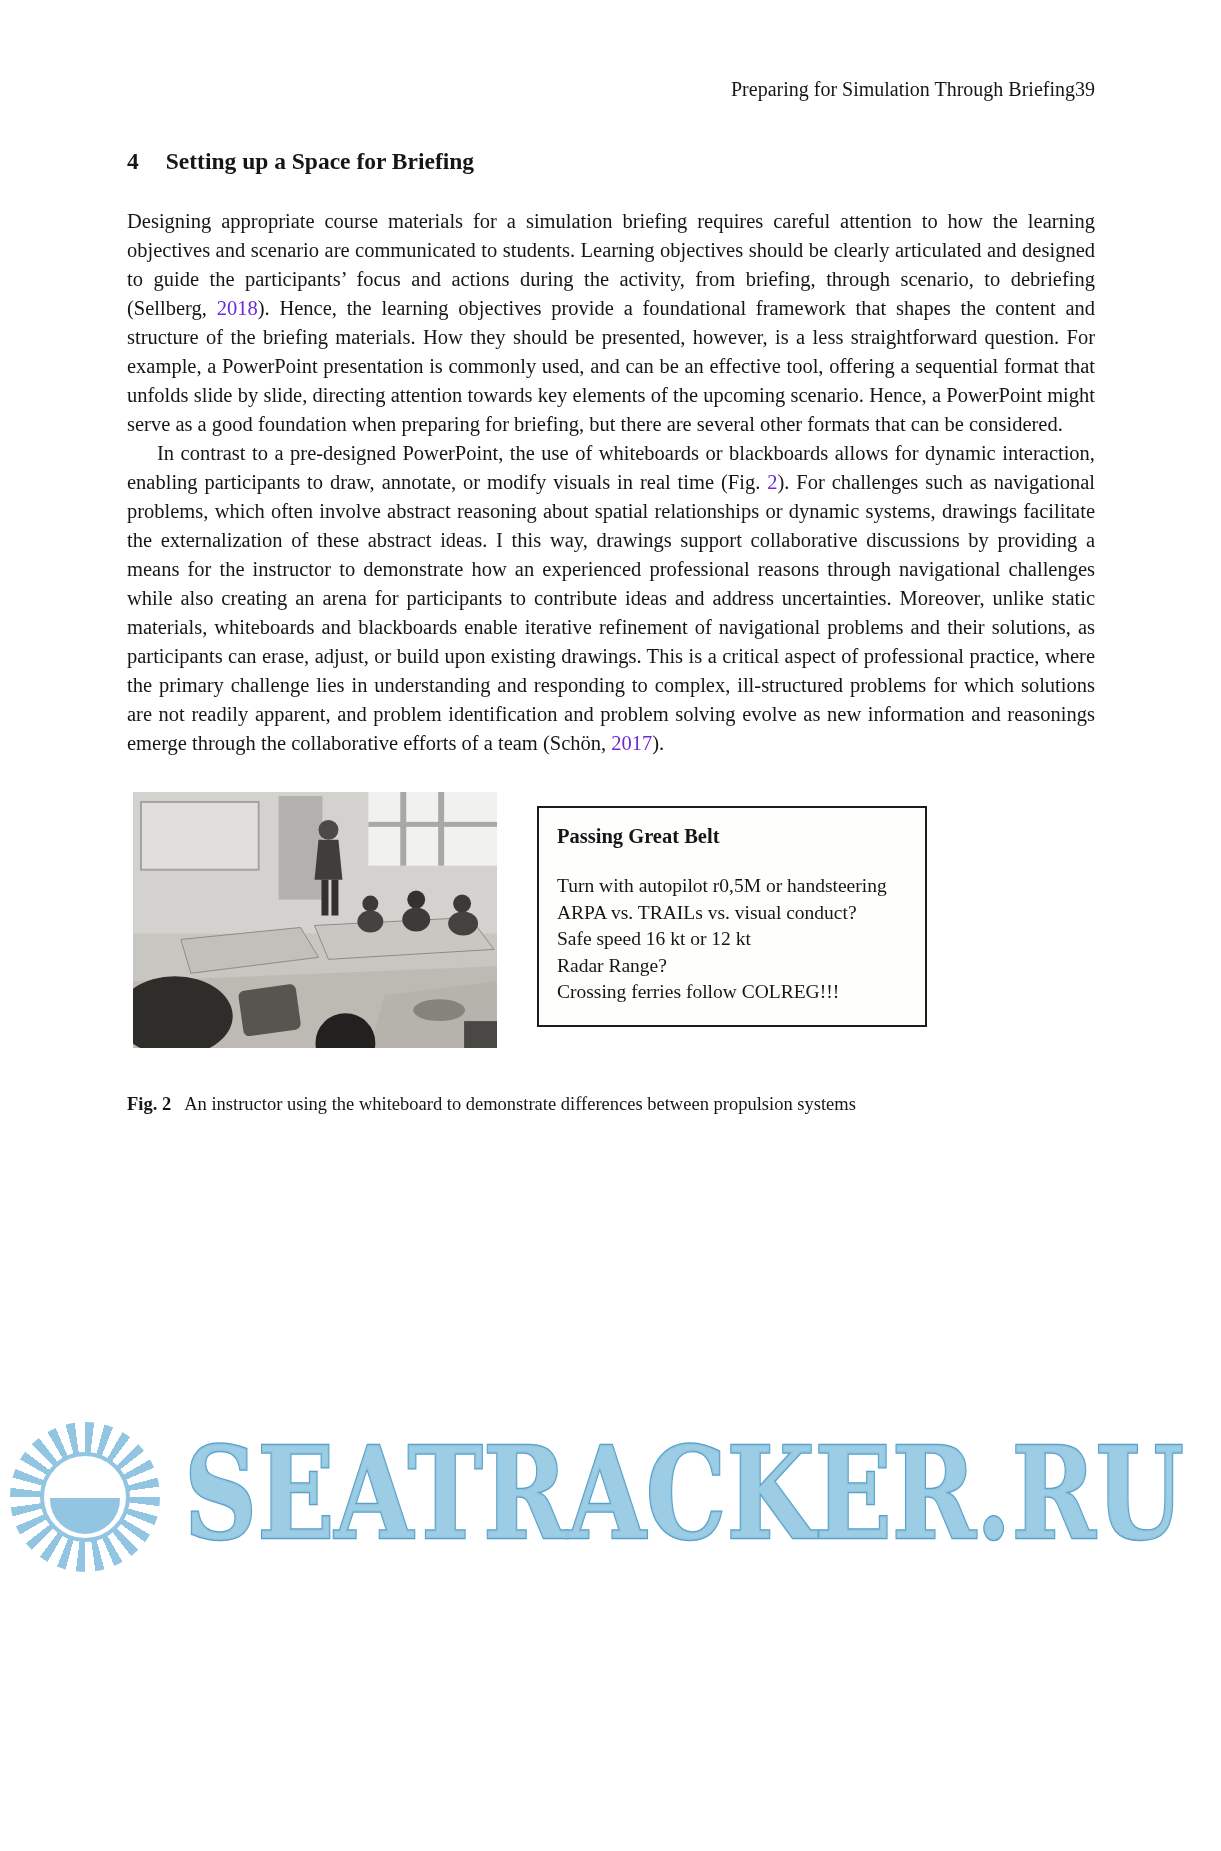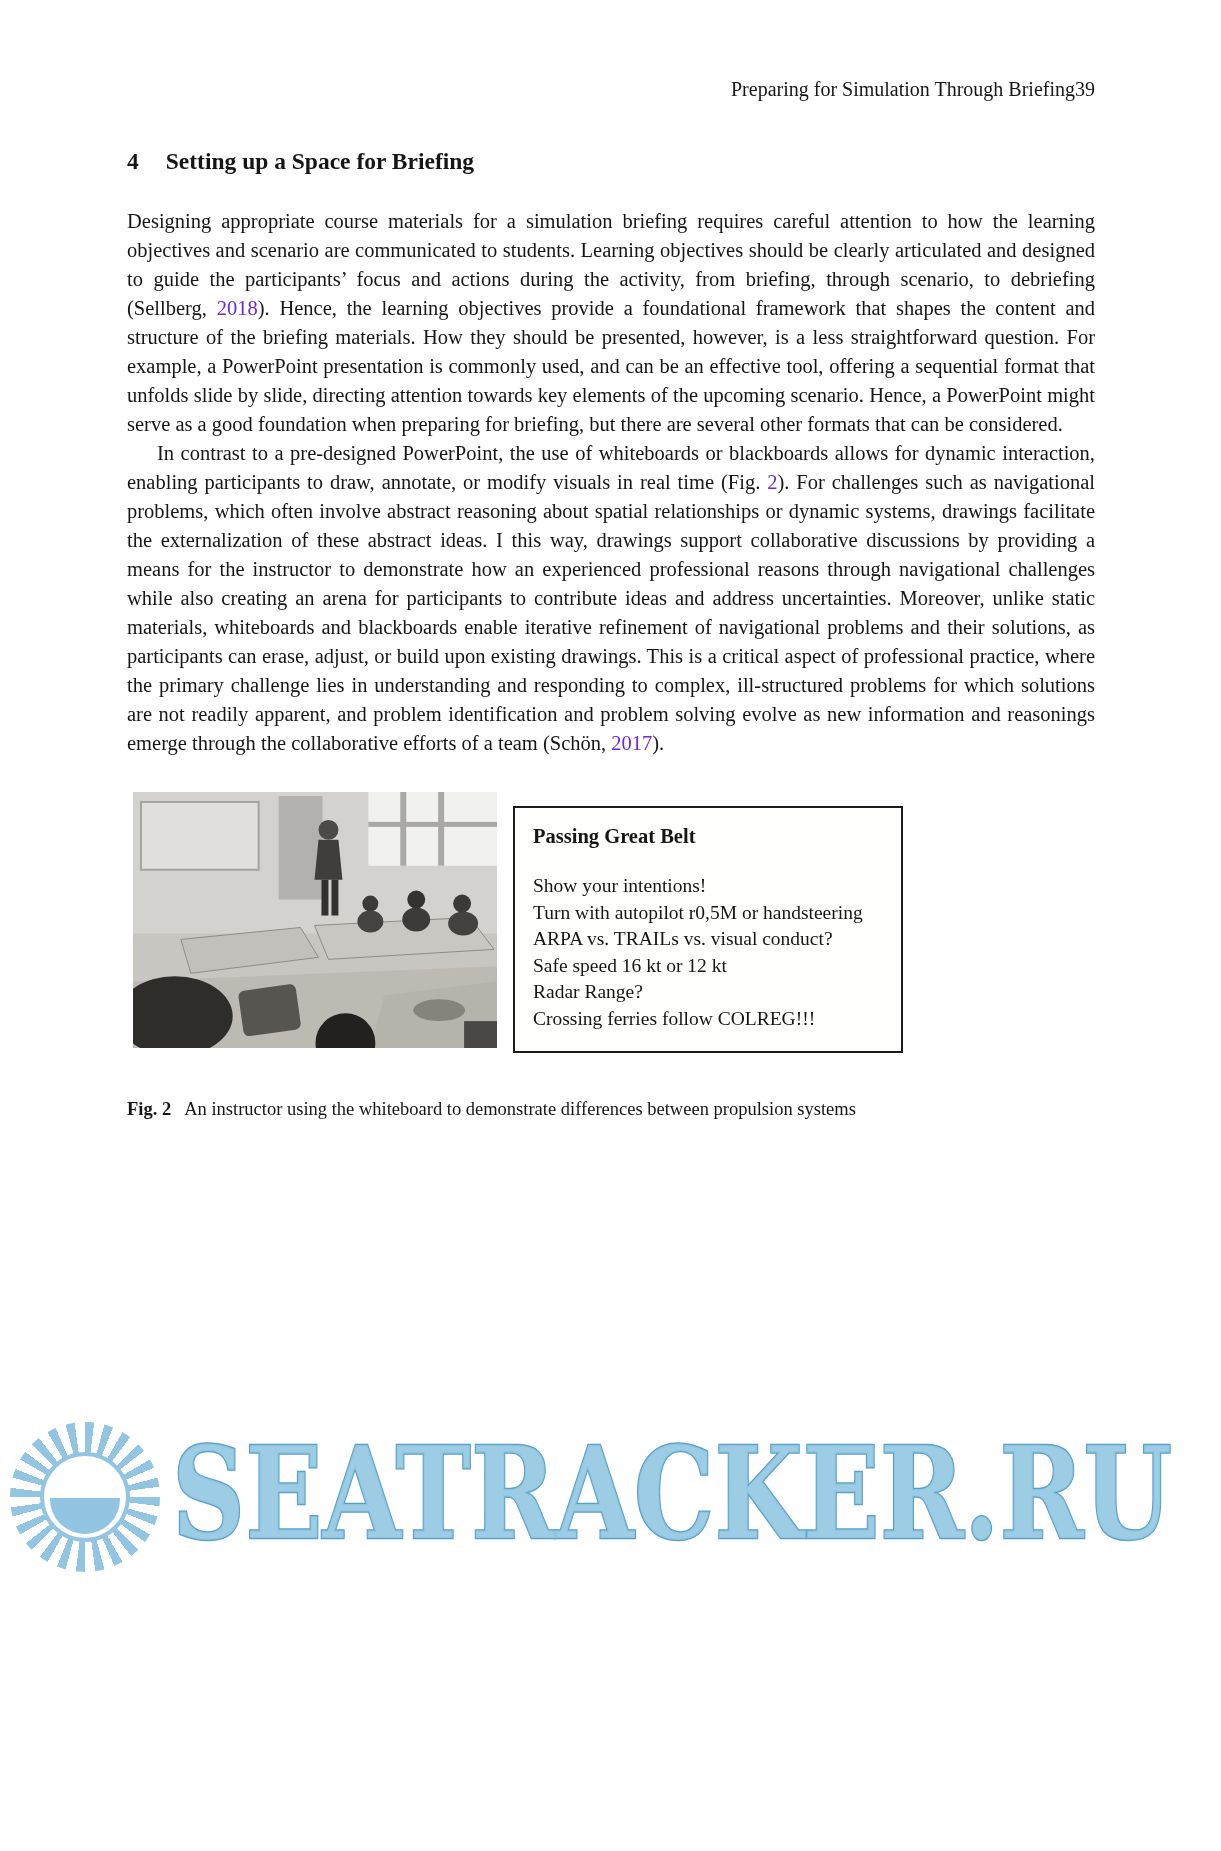--- a/index.html
+++ b/index.html
@@ -28,38 +28,38 @@
 
   .body { margin-top:31px; }
   .para {
     margin:0; text-align:justify;
     font-size:20.5px; line-height:29px;
   }
   .para.indent { text-indent:30px; }
   a.ref-link { color:#6d28d9; text-decoration:none; cursor:pointer; }
 
   .fig { margin:34px 0 0 0; }
-  .fig-row { display:flex; gap:16px; margin-left:6px; }
+  .fig-row { display:flex; gap:40px; margin-left:6px; }
   .photo { width:364px; height:256px; flex:none; overflow:hidden; background:#c8c6c1; }
   .photo svg { display:block; width:100%; height:100%; }
 
   .wb {
     border:2px solid #1c1c1c; background:#fefefd;
     width:350px; padding:17px 18px 19px 18px;
     margin-top:14px; align-self:flex-start;
   }
   .wb-title { font-weight:bold; font-size:20.5px; margin-bottom:25px; }
   .wb-line { font-size:19.5px; line-height:26.5px; }
 
   .caption { display:block; margin-top:44px; font-size:18.5px; line-height:25px; }
   .cap-label { font-weight:bold; margin-right:13px; }
 
   .watermark {
     position:absolute; top:1422px; left:10px;
-    display:flex; gap:4px;
+    display:flex; gap:16px;
     opacity:0.95;
   }
   .sun {
     width:150px; height:150px; flex:none;
     border-radius:50%;
     background:repeating-conic-gradient(#8cc2e0 0deg 7deg, rgba(255,255,255,0) 7deg 15deg);
     position:relative;
   }
   .sun::before {
     content:""; position:absolute; inset:30px;
@@ -131,21 +131,20 @@
             <polygon points="252,204 365,190 365,257 238,257" fill="#b6b3ad"></polygon>
             <ellipse cx="307" cy="219" rx="26" ry="11" fill="#86837d"></ellipse>
             <rect x="332" y="230" width="33" height="27" fill="#4a4845"></rect>
             <circle cx="213" cy="252" r="30" fill="#23211f"></circle>
           </svg>
         </div>
 
         <div class="wb">
           <div class="wb-title">Passing Great Belt</div>
           <div class="wb-lines">
-              <div class="wb-line">Show your intentions!</div>
               <div class="wb-line">Turn with autopilot r0,5M or handsteering</div>
               <div class="wb-line">ARPA vs. TRAILs vs. visual conduct?</div>
               <div class="wb-line">Safe speed 16 kt or 12 kt</div>
               <div class="wb-line">Radar Range?</div>
               <div class="wb-line">Crossing ferries follow COLREG!!!</div>
             </div>
         </div>
 
       </div>
 

